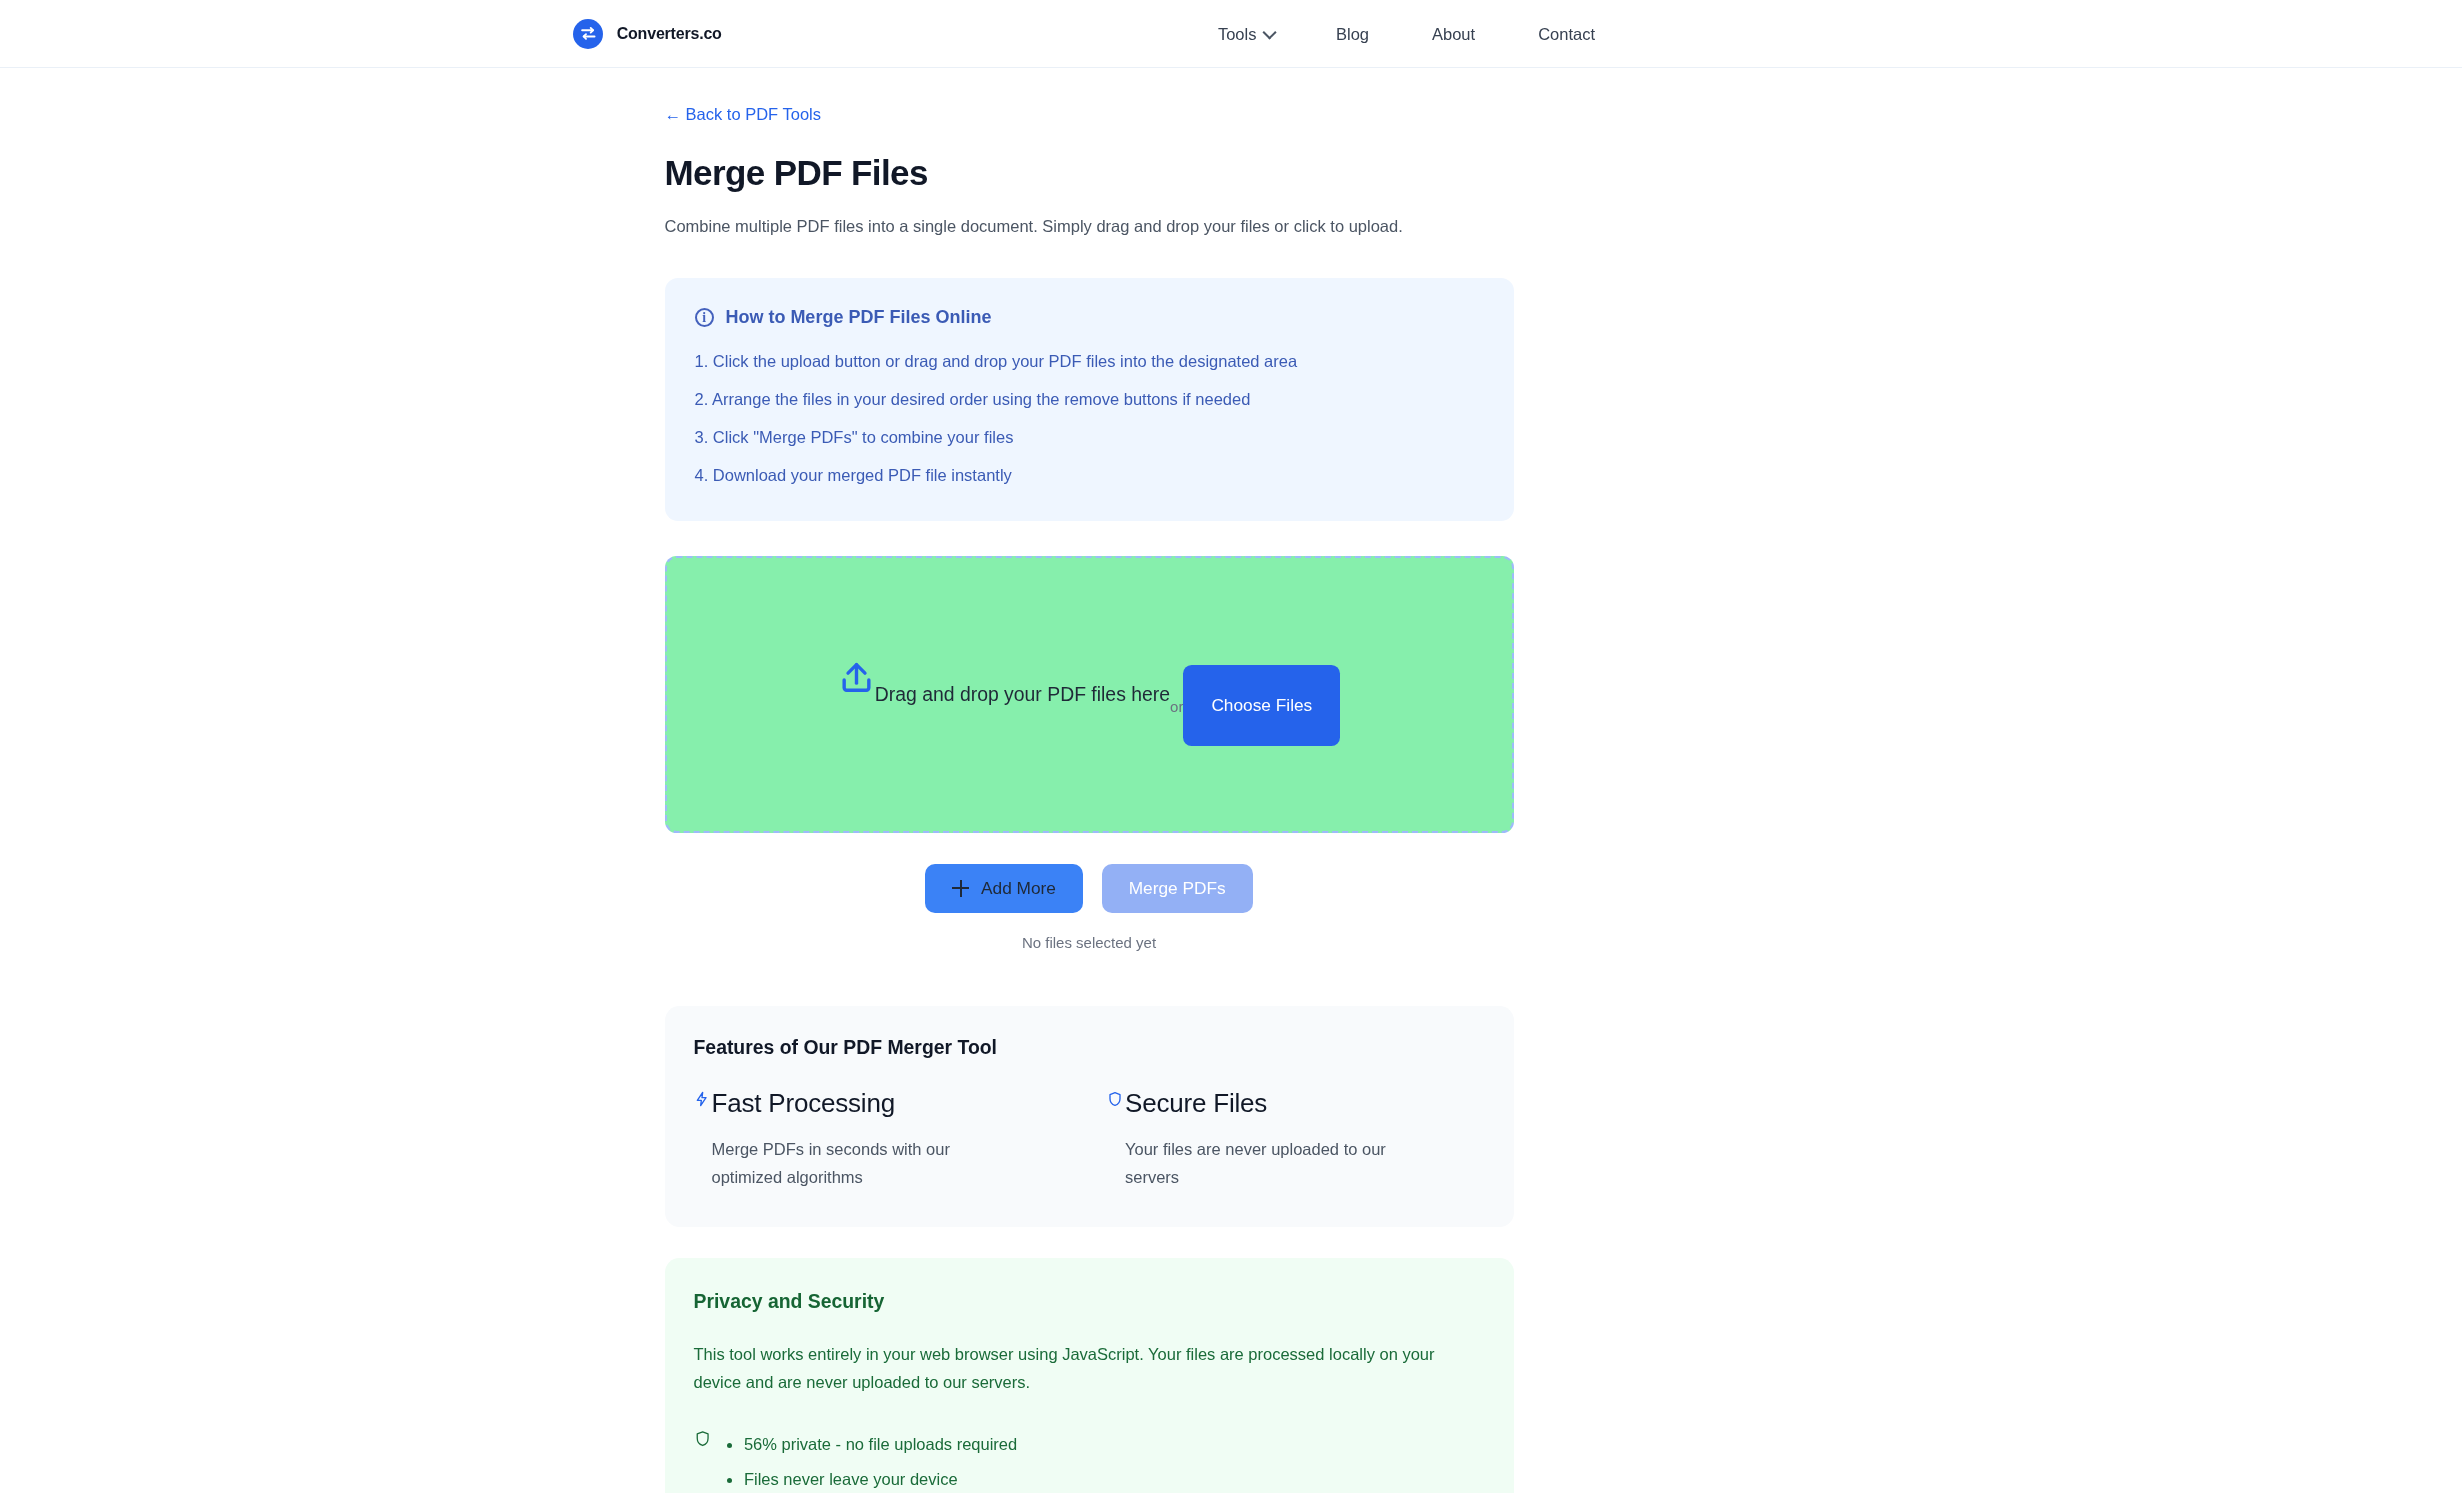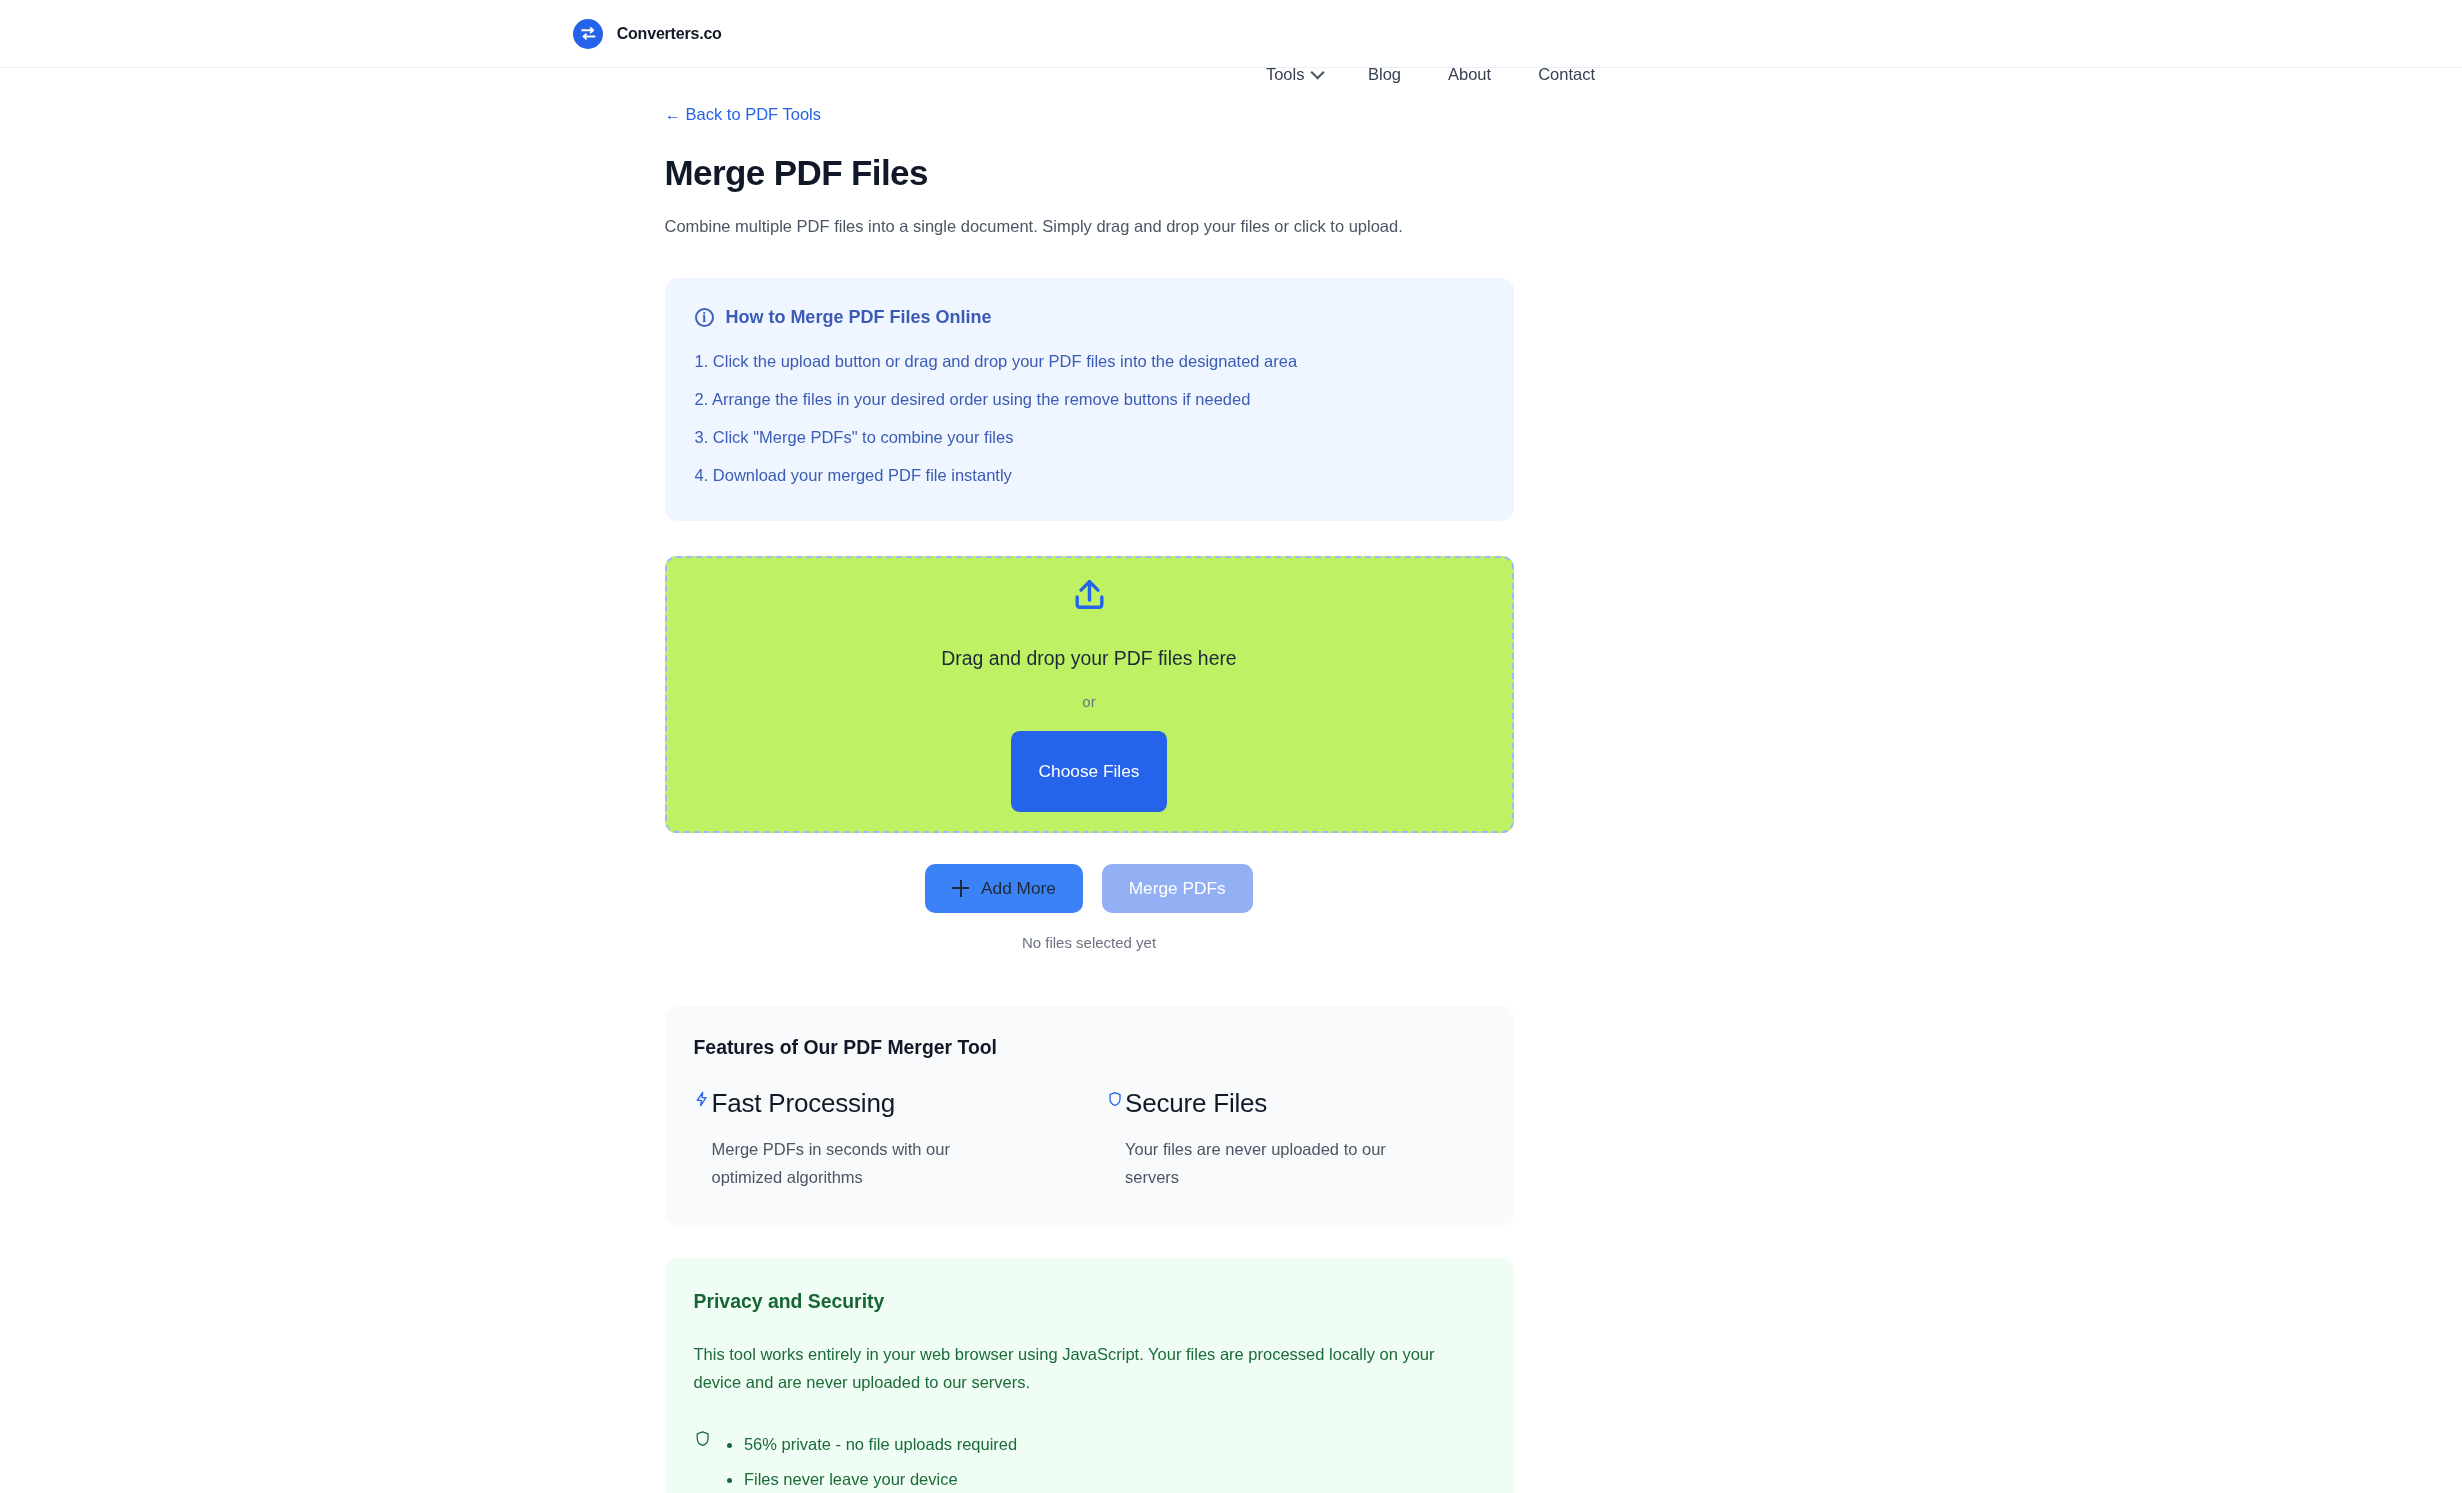--- a/index.html
+++ b/index.html
@@ -47,23 +47,22 @@
     color: #111827;
     letter-spacing: -0.2px;
   }
   .main-nav {
     position: absolute;
     right: 0;
     top: 0;
     height: 68px;
     display: flex;
     align-items: center;
-    gap: 0;
+    gap: 16px;
     padding-right: 867px;
-    margin-top: 40px;
   }
   .nav-link {
     font-size: 16.5px;
     color: #374151;
     text-decoration: none;
     padding: 7.2px 0;
     margin-left: 47px;
     display: flex;
     align-items: center;
     gap: 6.5px;
@@ -141,24 +140,24 @@
     padding: 9.4px 0;
   }
 
   
   .dropzone {
     margin-top: 35px;
     height: 277px;
     border: 2.9px dashed #9ebafa;
     border-radius: 11.5px;
     display: flex;
-    flex-direction: column;
+    flex-direction: row;
     align-items: center;
     justify-content: center;
-    background: #bef264;
+    background: #86efac;
     cursor: pointer;
   }
   .upload-icon { margin-bottom: 31px; }
   .dz-title {
     font-size: 19.4px;
     color: #1f2937;
   }
   .dz-or {
     font-size: 15px;
     color: #6b7280;

